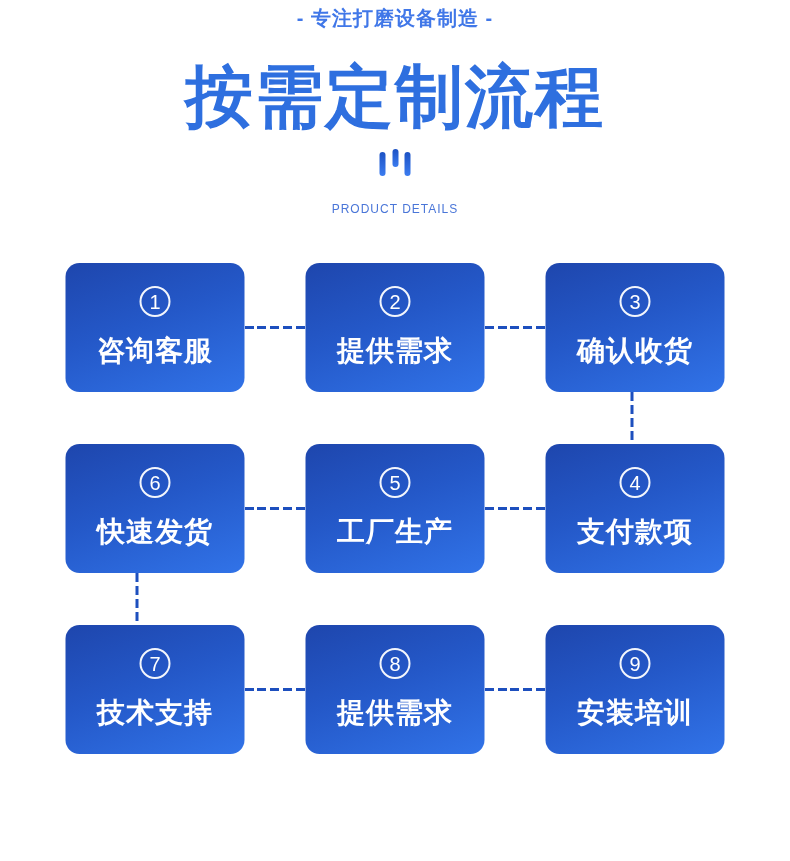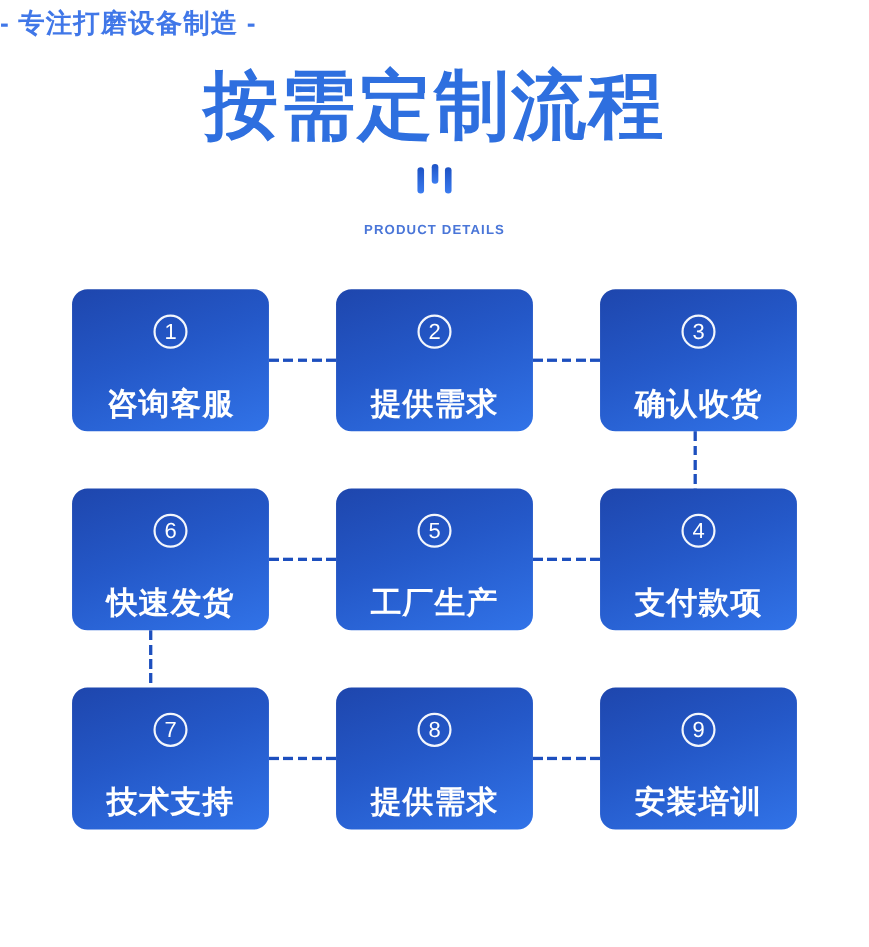--- a/index.html
+++ b/index.html
@@ -13,22 +13,22 @@
     margin: 0 auto;
     background: #ffffff;
     overflow: hidden;
   }
 
   
   .tagline {
     position: absolute;
     top: 5px; left: 0;
     width: 100%;
-    text-align: left;
-    font-size: 24px;
+    text-align: center;
+    font-size: 20px;
     font-weight: 600;
     letter-spacing: 1px;
     color: #4077e8;
   }
   .title {
     position: absolute;
     top: 52px; left: 0;
     width: 100%;
     text-align: center;
     font-size: 68px;
@@ -57,21 +57,21 @@
   .bars-icon i.b1 { left: 0;    top: 3px; height: 24px; }
   .bars-icon i.b2 { left: 13px; top: 0;   height: 18px; }
   .bars-icon i.b3 { left: 25px; top: 3px; height: 24px; }
 
   .section-label {
     position: absolute;
     top: 202px; left: 0;
     width: 100%;
     text-align: center;
     font-size: 12px;
-    font-weight: 700;
+    font-weight: 400;
     letter-spacing: 1px;
     color: #4a76d8;
   }
 
   
   .flow {
     position: absolute;
     top: 263px;
     left: 50%;
     transform: translateX(-50%);
@@ -98,21 +98,21 @@
     border: 2px solid rgba(255,255,255,0.95);
     border-radius: 50%;
     display: flex;
     align-items: center;
     justify-content: center;
     font-size: 20px;
     font-weight: 400;
     line-height: 1;
   }
   .step-label {
-    margin-top: 31px;
+    margin-top: 15px;
     font-size: 28px;
     font-weight: bold;
     letter-spacing: 1px;
     white-space: nowrap;
   }
 
   
   .h-conn {
     position: absolute;
     width: 61px;

